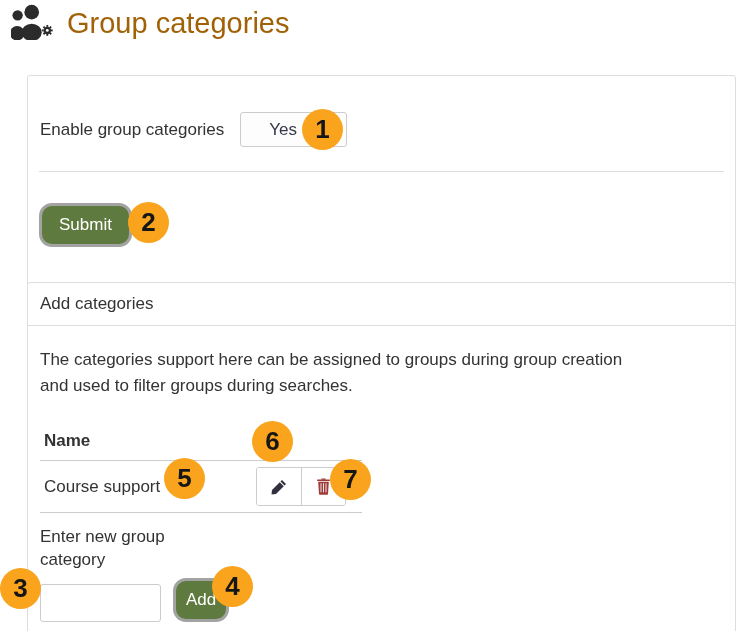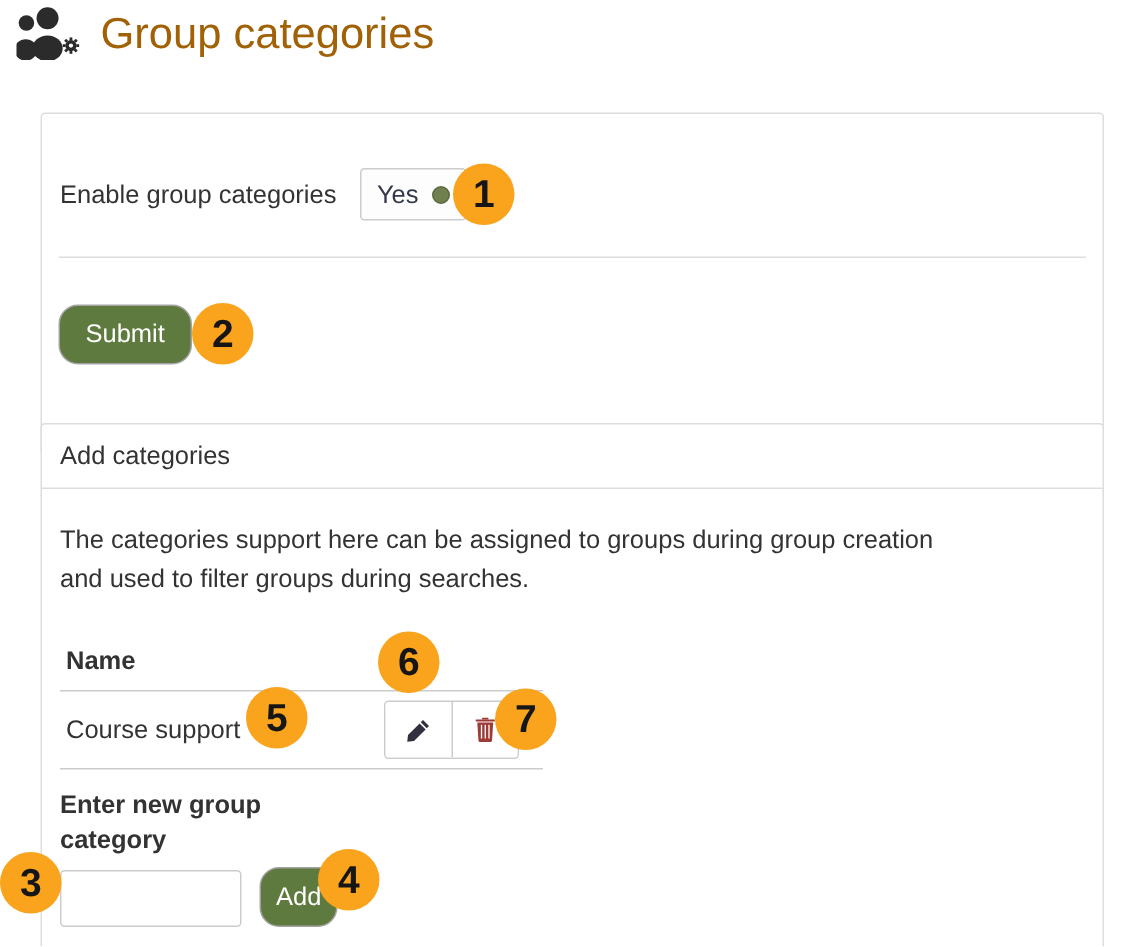--- a/index.html
+++ b/index.html
@@ -31,32 +31,32 @@
     padding: 11px 12px; font-size: 17px; color: #333;
     border-bottom: 1px solid #ddd;
   }
   .panel-body { padding: 21px 12px 0 12px; }
 
   
   .form-row { display: flex; align-items: center; margin: 36px 12px 0 12px; }
   .form-row label { font-size: 17px; margin-right: 16px; }
   .switch {
     display: inline-flex; align-items: center; gap: 9px;
-    height: 35px; padding: 0 10px;
+    height: 35px; padding: 0 28px;
     background: #fdfdfd; border: 1px solid #ccc; border-radius: 3px;
     font-size: 17px; color: #35384a; cursor: pointer;
   }
   .switch-dot {
     width: 12px; height: 12px; border-radius: 50%;
     background: #70804e; border: 1px solid #5a6a3f;
   }
   .divider { border: none; border-top: 1px solid #ddd; margin: 24px 11px 0 11px; }
 
   .btn-primary {
-    display: inline-block; border: 1px solid #a3a3a3; border-radius: 13px;
+    display: inline-block; border: 3px solid #a3a3a3; border-radius: 13px;
     background: #5f7a3e; color: #fff; font-size: 17px;
     font-family: inherit; padding: 8px 17px; cursor: pointer; line-height: 22px;
   }
   .submit-row { margin: 31px 11px 0 11px; }
 
   
   .description { font-size: 17px; line-height: 26px; color: #333; }
 
   
   .cat-table { border-collapse: collapse; margin-top: 28px; }
@@ -77,21 +77,21 @@
     width: 44px; height: 37px; display: flex; align-items: center; justify-content: center;
     background: #fff; border: none; cursor: pointer; padding: 0;
   }
   .icon-btn + .icon-btn { border-left: 1px solid #ccc; }
   .icon-btn.edit { color: #30303f; }
   .icon-btn.delete { color: #9c3b38; }
   .icon-btn svg { display: block; }
 
   
   .new-category { margin-top: 12px; }
-  .new-category-label { display: block; width: 150px; font-size: 17px; line-height: 23px; font-weight: bold; }
+  .new-category-label { display: block; width: 150px; font-size: 17px; line-height: 23px; }
   .new-category-row { display: flex; align-items: flex-end; margin-top: 7px; }
   .new-category-input {
     width: 121px; height: 38px; border: 1px solid #ccc; border-radius: 3px;
     padding: 0 8px; font-size: 16px; font-family: inherit; background: #fff;
   }
   .btn-add { margin-left: 12px; padding: 8px 10px; }
 
   
   .badge {
     position: absolute; width: 41px; height: 41px; border-radius: 50%;

